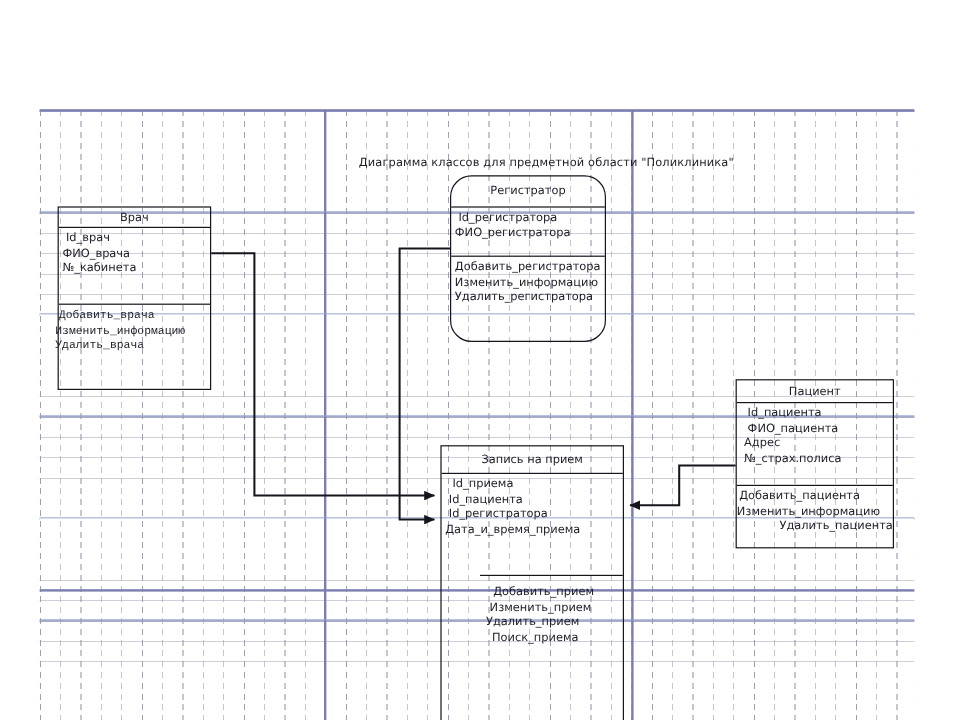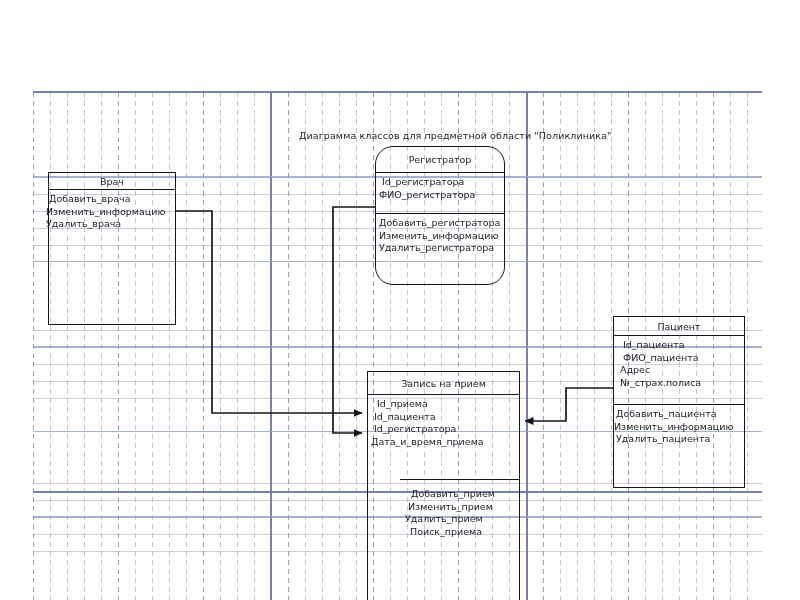--- a/index.html
+++ b/index.html
@@ -166,52 +166,57 @@
 
     <path d="M176,211 L212,211 L212,413 L362,413" fill="none" stroke="#15151c" stroke-width="1.7" marker-end="url(#arrowOpen)"></path>
 
     <path d="M375,207 L333,207 L333,433 L362,433" fill="none" stroke="#15151c" stroke-width="1.7" marker-end="url(#arrowOpen)"></path>
 
     <path d="M613,388 L566,388 L566,421 L525,421" fill="none" stroke="#15151c" stroke-width="1.7" marker-end="url(#arrowOpen)"></path>
   </svg>
 
   <div class="class-box" style="left:48px; top:172px; width:128px; height:153px;">
     <div class="class-name" style="height:16px;">Врач</div>
-    <div class="compartment divider" style="height:71px;">
+    <div class="compartment divider" style="height:64px;">
+      <div class="row indent1">Id_врач</div>
+      <div class="row">ФИО_врача</div>
+      <div class="row">№_кабинета</div>
+    </div>
+    <div class="compartment divider" style="height:71px;font-family:Liberation Mono, monospace;">
       <div class="row" style="margin-left:-3px;">Добавить_врача</div>
       <div class="row" style="margin-left:-6px;">Изменить_информацию</div>
       <div class="row" style="margin-left:-6px;">Удалить_врача</div>
     </div>
   </div>
 
   <div class="class-box" style="left:375px; top:146px; width:130px; height:139px;border-radius:18px;">
     <div class="class-name" style="height:25px;">Регистратор</div>
     <div class="compartment divider" style="height:41px;">
       <div class="row indent1">Id_регистратора</div>
       <div class="row">ФИО_регистратора</div>
     </div>
     <div class="compartment divider" style="height:71px;">
       <div class="row">Добавить_регистратора</div>
       <div class="row">Изменить_информацию</div>
       <div class="row">Удалить_регистратора</div>
     </div>
   </div>
 
-  <div class="class-box" style="left:613px; top:316px; width:132px; height:172px;">
+  <div class="class-box" style="left:613px; top:316px; width:132px; height:141px;">
     <div class="class-name" style="height:18px;">Пациент</div>
     <div class="compartment divider" style="height:69px;">
       <div class="row indent2">Id_пациента</div>
       <div class="row indent2">ФИО_пациента</div>
       <div class="row indent1">Адрес</div>
       <div class="row indent1">№_страх.полиса</div>
     </div>
     <div class="compartment divider" style="height:52px;">
       <div class="row" style="margin-left:-1px;">Добавить_пациента</div>
       <div class="row" style="margin-left:-3px;">Изменить_информацию</div>
-      <div class="row" style="margin-left:-1px;">Удалить_пациента</div>
+      <div class="row" style="margin-left:-1px;text-align:right;">Удалить_пациента</div>
     </div>
   </div>
 
   <div class="class-box" style="left:367px; top:371px; width:153px; height:236px;">
     <div class="class-name" style="height:22px;">Запись на прием</div>
     <div class="compartment divider" style="height:85px;">
       <div class="row indent2">Id_приема</div>
       <div class="row indent1">Id_пациента</div>
       <div class="row indent1">Id_регистратора</div>
       <div class="row">Дата_и_время_приема</div>

